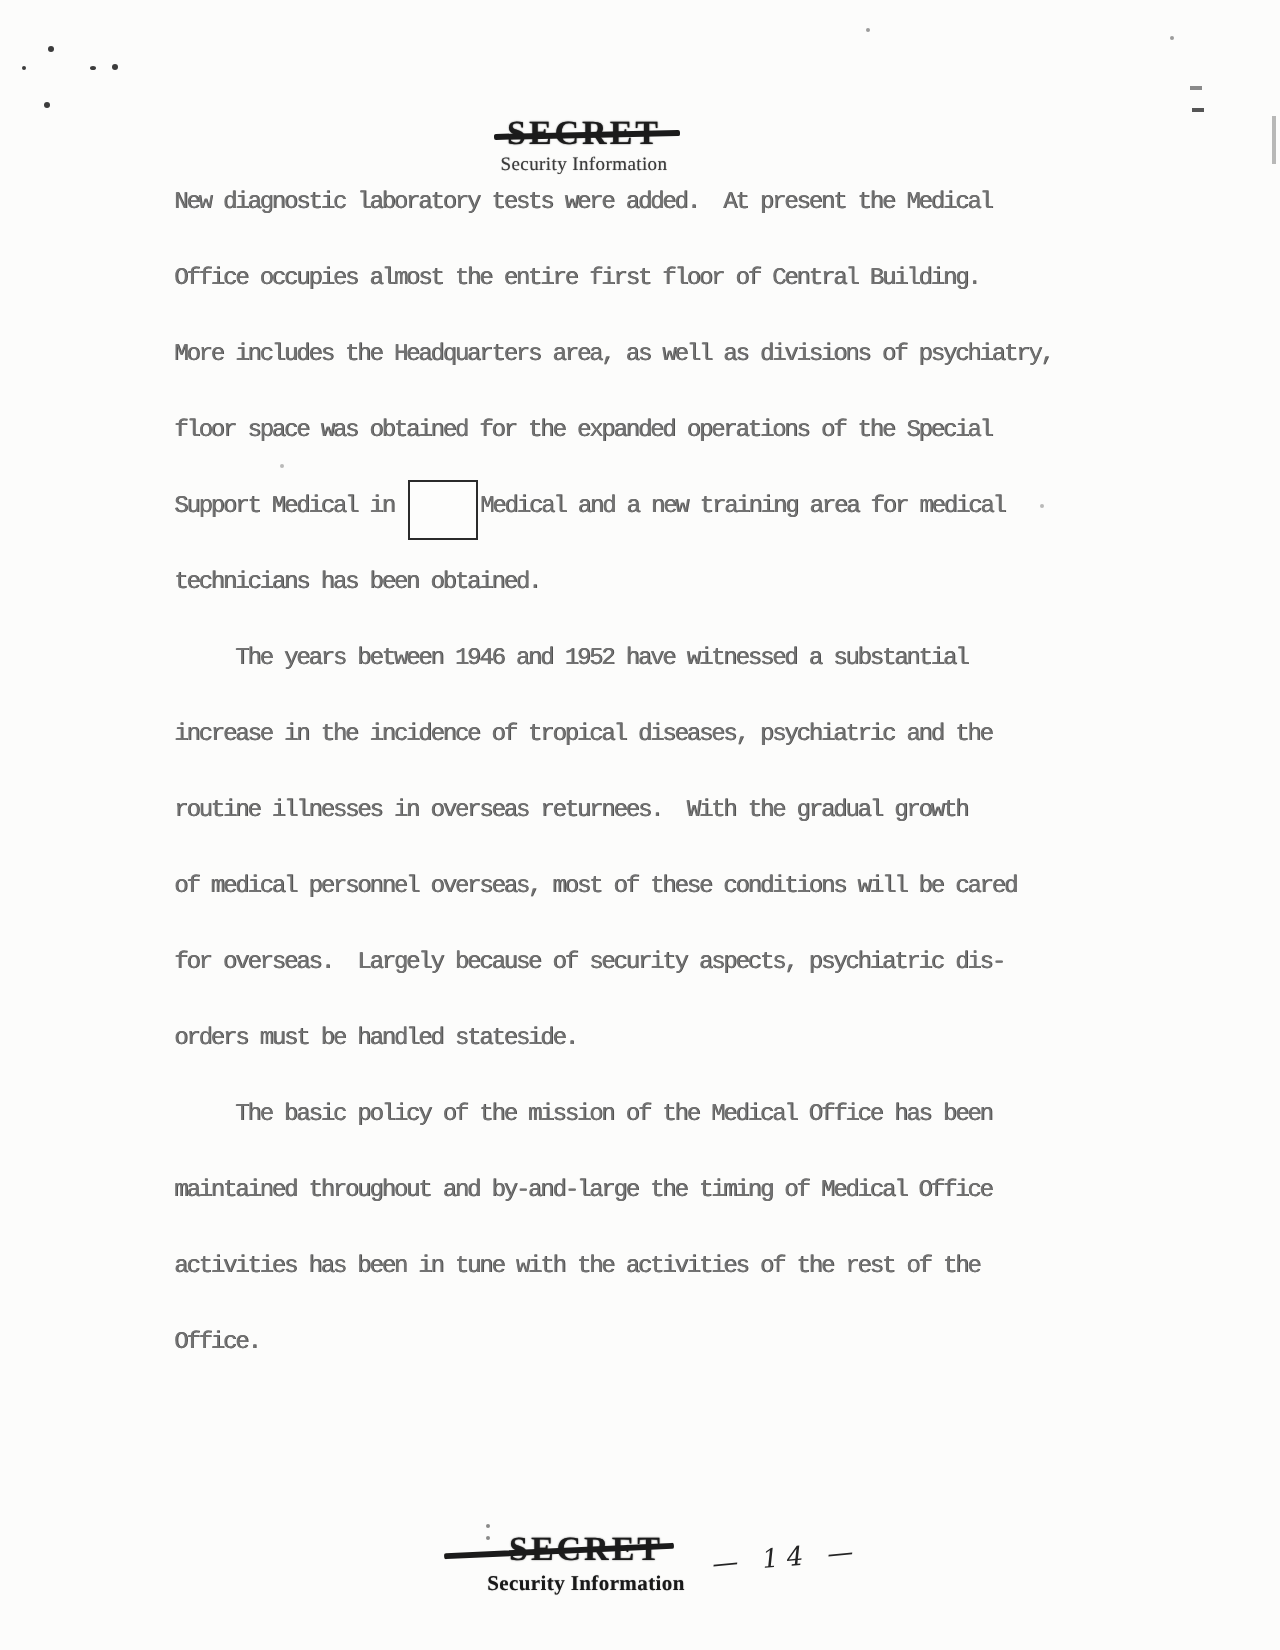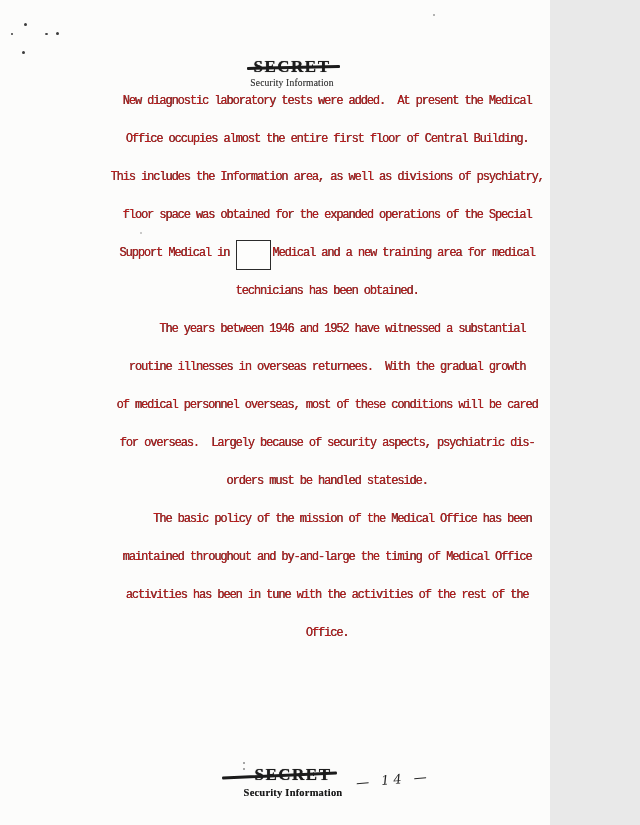--- a/index.html
+++ b/index.html
@@ -1,18 +1,18 @@
 <!DOCTYPE html>
 <html><head>
 <meta charset="utf-8">
 <style>
   html, body { margin: 0; padding: 0; background: #e9e9e9; }
   .page {
     position: relative;
-    width: 550px;
+    width: 640px;
     height: 825px;
     background: #fcfcfb;
     overflow: hidden;
     font-family: "Liberation Serif", "DejaVu Serif", serif;
     color: #222;
   }
 
   
   .stamp { position: absolute; text-align: center; }
   .stamp-header { left: 232px; top: 57px; width: 120px; }
@@ -63,23 +63,22 @@
     top: 82px;
     width: 480px;
   }
   .line {
     height: 38px;
     line-height: 38px;
     white-space: pre;
     font-family: "Liberation Mono", "DejaVu Sans Mono", monospace;
     font-size: 12px;
     letter-spacing: -1.1px;
-    color: #b91c1c;
+    color: #737373;
     text-shadow: 0.35px 0 0 rgba(30,30,30,0.85);
-    text-align: center;
   }
   .redaction-box {
     display: inline-block;
     width: 33px;
     height: 28px;
     border: 1.6px solid #2b2b2b;
     background: #fdfdfc;
     vertical-align: middle;
     transform: translateY(2px);
     margin: 0 1px;
@@ -112,25 +111,26 @@
     <span class="classification">
       <span>SECRET</span>
       <span class="strike"></span>
     </span>
     <div class="security-info">Security Information</div>
   </div>
 
   <div class="doc-body">
     <div class="line">New diagnostic laboratory tests were added.  At present the Medical</div>
     <div class="line">Office occupies almost the entire first floor of Central Building.</div>
-    <div class="line">This includes the Information area, as well as divisions of psychiatry,</div>
+    <div class="line">More includes the Headquarters area, as well as divisions of psychiatry,</div>
     <div class="line">floor space was obtained for the expanded operations of the Special</div>
     <div class="line"><span>Support Medical in </span><span class="redaction-box"></span><span>Medical and a new training area for medical</span></div>
     <div class="line">technicians has been obtained.</div>
     <div class="line">     The years between 1946 and 1952 have witnessed a substantial</div>
+    <div class="line">increase in the incidence of tropical diseases, psychiatric and the</div>
     <div class="line">routine illnesses in overseas returnees.  With the gradual growth</div>
     <div class="line">of medical personnel overseas, most of these conditions will be cared</div>
     <div class="line">for overseas.  Largely because of security aspects, psychiatric dis-</div>
     <div class="line">orders must be handled stateside.</div>
     <div class="line">     The basic policy of the mission of the Medical Office has been</div>
     <div class="line">maintained throughout and by-and-large the timing of Medical Office</div>
     <div class="line">activities has been in tune with the activities of the rest of the</div>
     <div class="line">Office.</div>
   </div>
 

